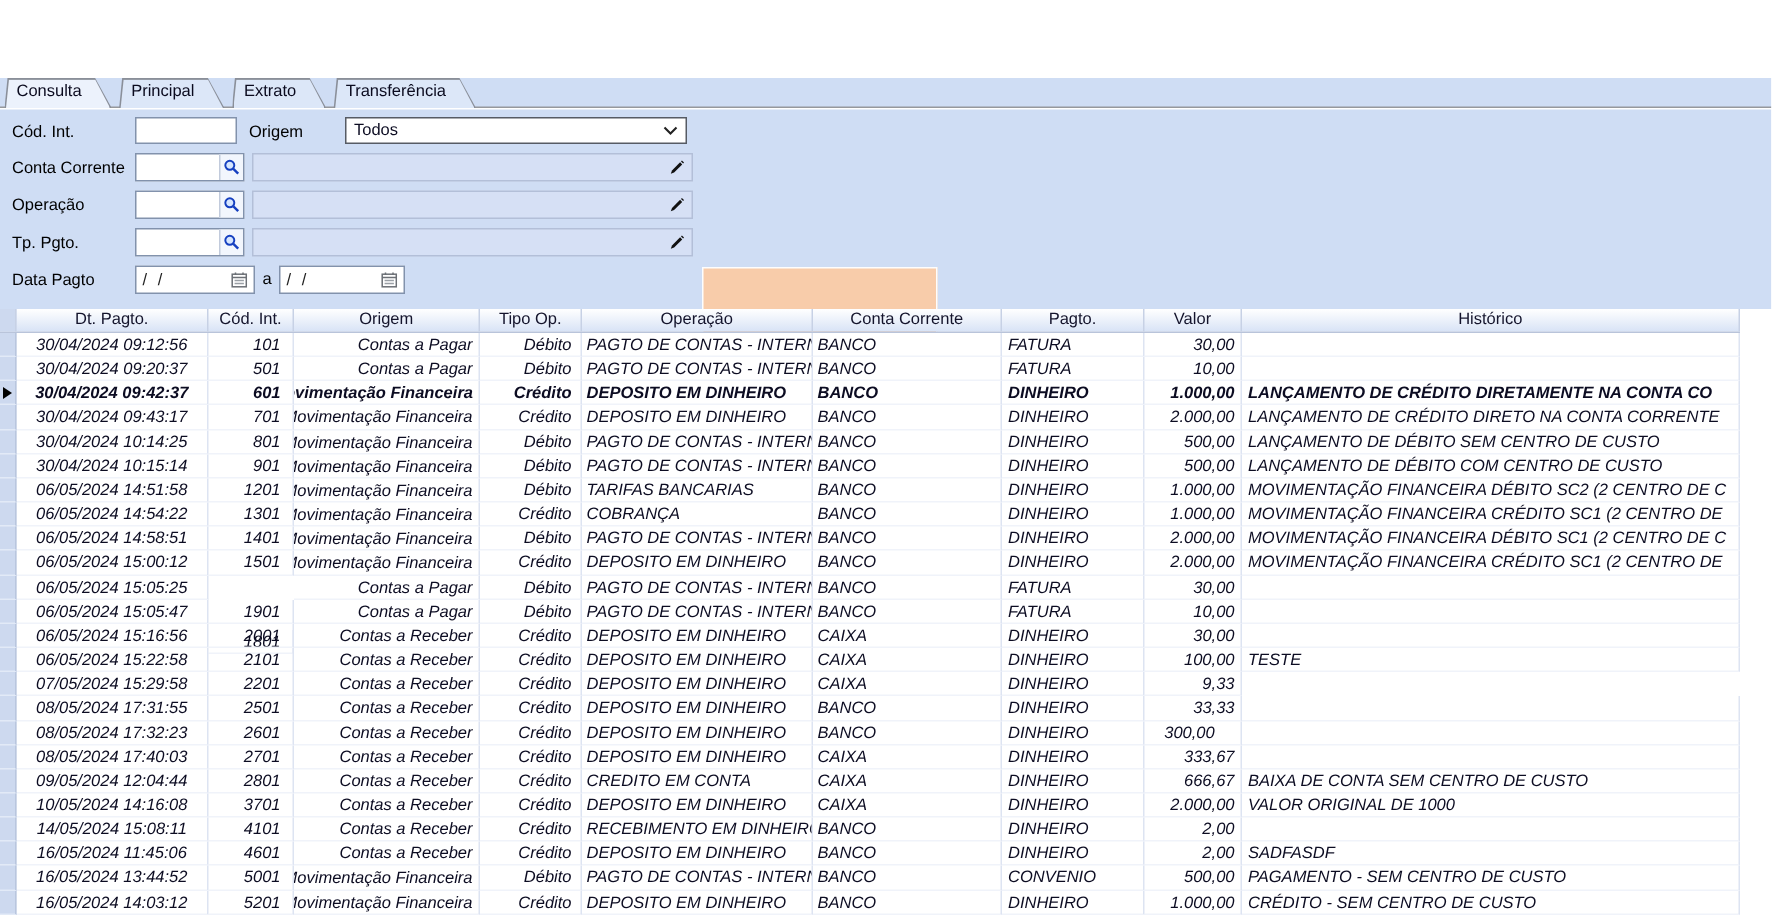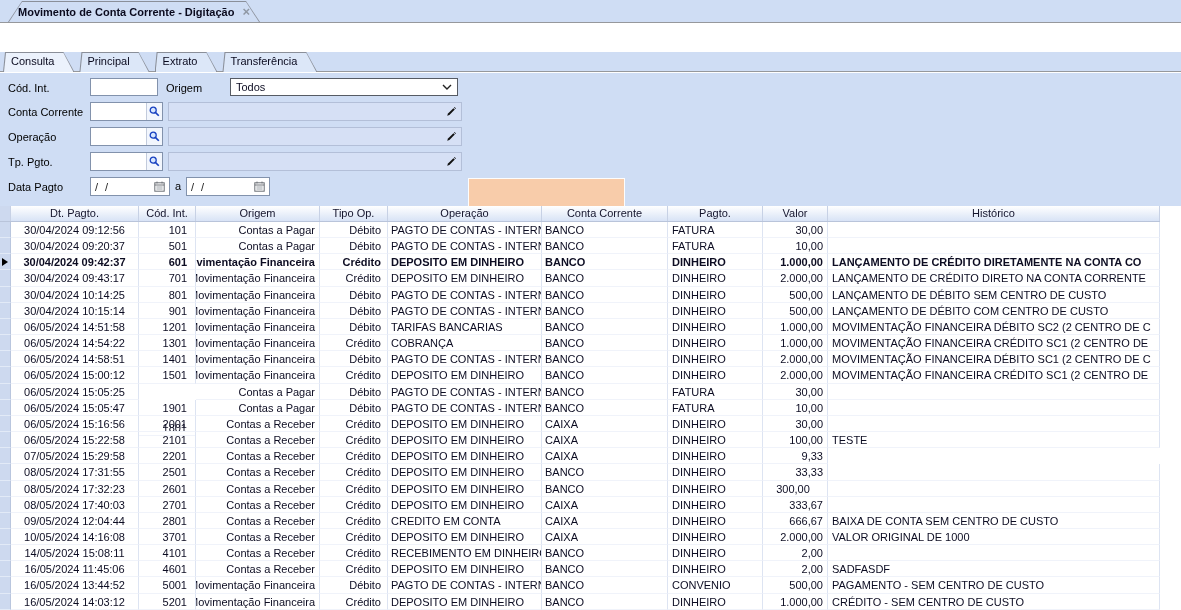--- a/index.html
+++ b/index.html
@@ -62,21 +62,21 @@
     color:#0a0a1e; font-family:inherit; cursor:pointer; }
   .small-btn { position:absolute; left:468px; top:176px; width:157px; height:20px;
     background:#f8ccaa; border:1px solid #fdfdfd; font-size:11px; color:#0a0a1e;
     font-family:inherit; cursor:pointer; }
   
   .grid-header { position:absolute; top:206px; left:0; height:16px; display:flex;
     background: linear-gradient(#ffffff, #d8e3f6); border-bottom:1px solid #b9c4da; }
   .ghcell { height:100%; border-right:1px solid #c7d1e5; text-align:center;
     line-height:15px; overflow:hidden; white-space:nowrap; color:#14142c; cursor:pointer; }
   .grid-body { position:absolute; top:222px; left:0; bottom:0; overflow:hidden; }
-  .grow { display:flex; height:16.1667px; line-height:16px; background:#ffffff; }
+  .grow { display:flex; height:16.1667px; line-height:16px; background:#ffffff;font-style:italic; }
   .gcell { height:100%; border-right:1px solid #dde4f2; border-bottom:1px solid #f0f3fa;
     white-space:nowrap; overflow:hidden; }
   .c-sel { background:#cdd9ef; border-right:1px solid #b9c6de; border-bottom:1px solid #e2eaf7; position:relative; }
   .grow.selected { font-weight:bold; }
   .grow.selected .c-sel::after { content:""; position:absolute; left:2px; top:4px;
     border-left:6px solid #000; border-top:4px solid transparent; border-bottom:4px solid transparent; }
   .c-dt { text-align:center; }
   .c-cod { text-align:right; padding-right:8px; }
   .c-origem { text-align:right; padding-right:4px; direction:rtl; }
   .c-tipo { text-align:right; padding-right:6px; }
@@ -85,30 +85,20 @@
   .c-pagto { padding-left:4px; }
   .c-valor { text-align:right; padding-right:4px; }
   .c-hist { padding-left:4px; }
   svg { display:block; }
 </style>
 </head>
 <body>
 
 <div class="screen">
 
-  <div class="doc-tabbar">
-    <div class="doc-tab">
-      <div class="shape"></div>
-      <div class="shape-fill"></div>
-      <div class="inner">
-        <span>Movimento de Conta Corrente - Digitação</span>
-        <span class="doc-close">×</span>
-      </div>
-    </div>
-  </div>
 
 
   <div class="view-tabbar">
       <div class="vtab active">
         <div class="shape"></div>
         <div class="shape-fill"></div>
         <span class="inner">Consulta</span>
       </div>
       <div class="vtab">
         <div class="shape"></div>

